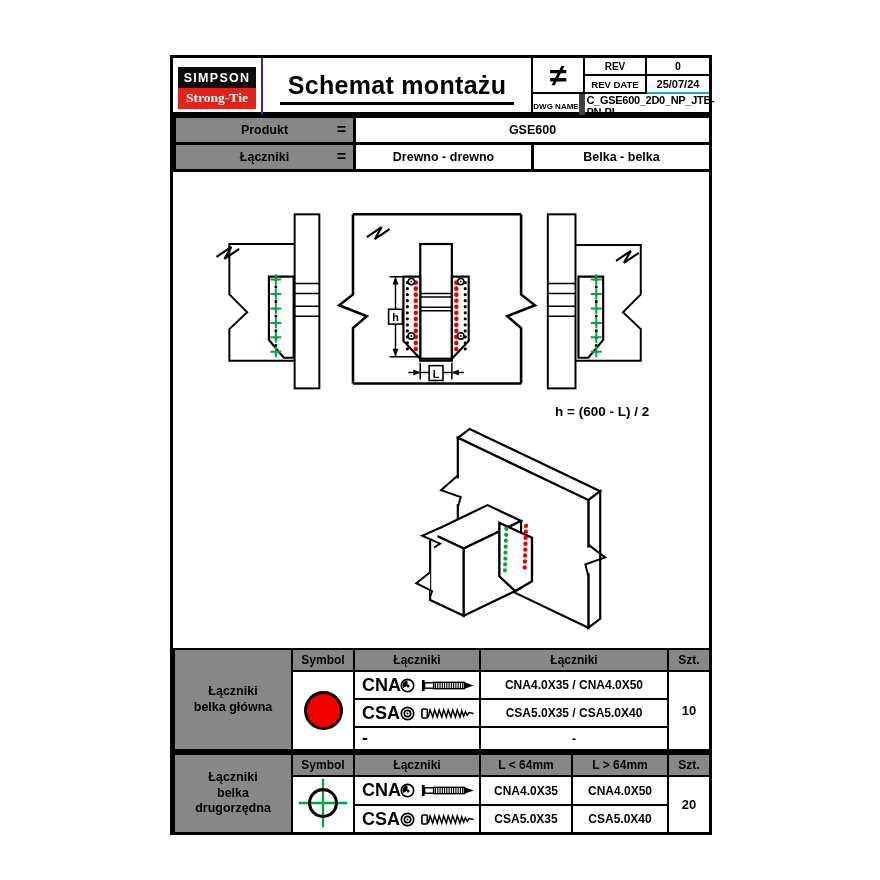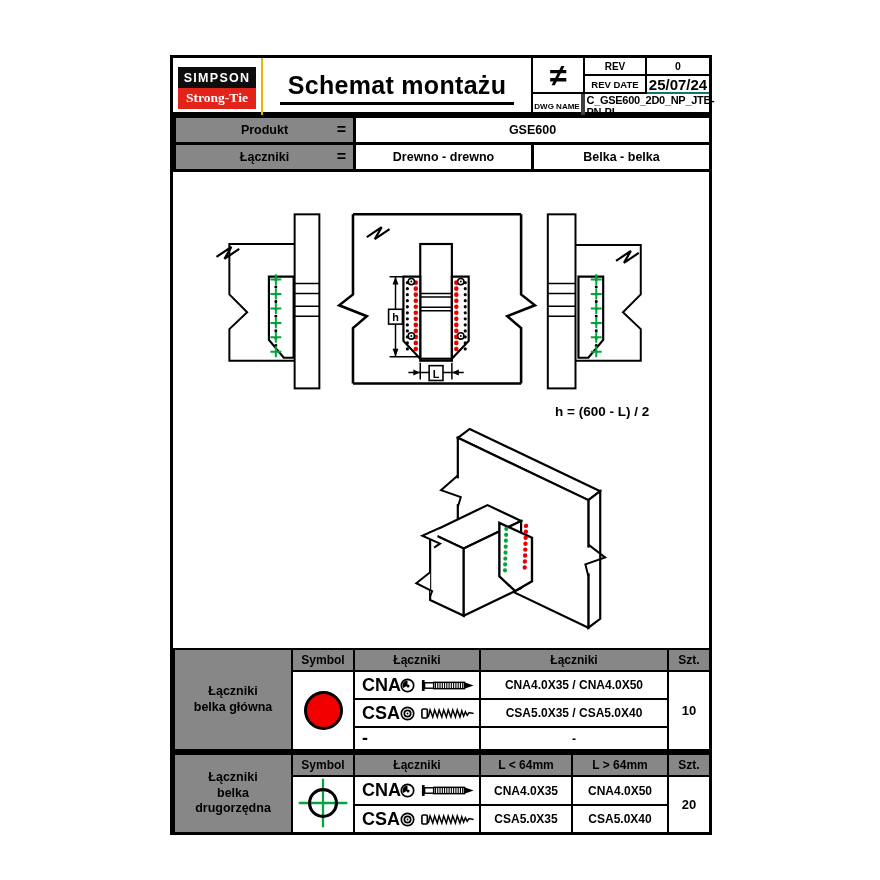--- a/index.html
+++ b/index.html
@@ -5,39 +5,39 @@
   html,body{margin:0;padding:0;background:#fff;}
   .page{position:relative;width:880px;height:880px;background:#fff;
         font-family:"Liberation Sans",sans-serif;color:#000;}
   .frame{position:absolute;left:170px;top:55px;width:542px;height:780px;
          border:3px solid #000;box-sizing:border-box;background:#fff;}
   .sec{position:absolute;left:0;width:536px;box-sizing:border-box;}
 
   
   .sec-header{top:0;height:57px;display:grid;grid-template-columns:90px 1fr 178px;
               border-bottom:3px solid #000;}
-  .logo-cell{border-right:2px solid #eab308;display:flex;align-items:center;justify-content:center;}
+  .logo-cell{border-right:2px solid #4c1d95;display:flex;align-items:center;justify-content:center;}
   .logo{width:78px;}
   .logo-top{background:#0d0d0d;color:#fff;font-weight:bold;font-size:12.5px;
             letter-spacing:1.3px;text-align:center;padding:4px 0 3px;}
   .logo-bot{background:#E2231A;color:#fff;font-family:"Liberation Serif",serif;
             font-weight:bold;font-size:13.5px;text-align:center;padding:2px 0 3px;}
   .title-cell{display:flex;align-items:center;justify-content:center;}
   .sheet-title{font-weight:bold;font-size:25px;border-bottom:3px solid #000;
                padding:0 8px 2px;letter-spacing:0.3px;}
   .rev-block{border-left:2px solid #000;display:grid;
              grid-template-columns:52px 62px 1fr;grid-template-rows:18px 18px 1fr;}
   .rev-block>div{display:flex;align-items:center;justify-content:center;font-weight:bold;}
   .neq{grid-area:1/1/3/2;border-right:2px solid #000;border-bottom:2px solid #000;
        font-size:31px;font-weight:900;line-height:1;}
   .rl {grid-area:1/2/2/3;border-right:2px solid #000;border-bottom:2px solid #000;font-size:10px;}
   .rv {grid-area:1/3/2/4;border-bottom:2px solid #000;font-size:10.5px;}
   .rdl{grid-area:2/2/3/3;border-right:2px solid #000;border-bottom:2px solid #000000;font-size:9.5px;}
-  .rdv{grid-area:2/3/3/4;border-bottom:2px solid #0f766e;font-size:15px;}
-  .dl {grid-area:3/1/4/2;border-right:4px solid #404040;font-size:8px;}
+  .rdv{grid-area:2/3/3/4;border-bottom:2px solid #0ea5e9;font-size:11px;}
+  .dl {grid-area:3/1/4/2;border-right:6px solid #404040;font-size:8px;}
   .dv {grid-area:3/2/4/4;font-size:11px;letter-spacing:-0.3px;padding-left:7px;}
 
   
   table{border-collapse:collapse;table-layout:fixed;width:536px;}
   td{border:2px solid #000;font-weight:bold;text-align:center;vertical-align:middle;
      padding:0;overflow:hidden;}
 
   
   .sec-product{top:57px;height:83px;}
   .ptable td{border-width:3px;font-size:12.5px;height:24px;}

